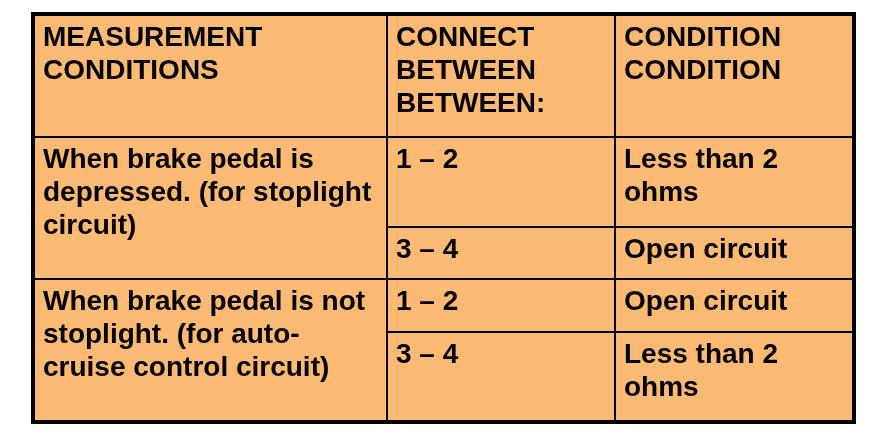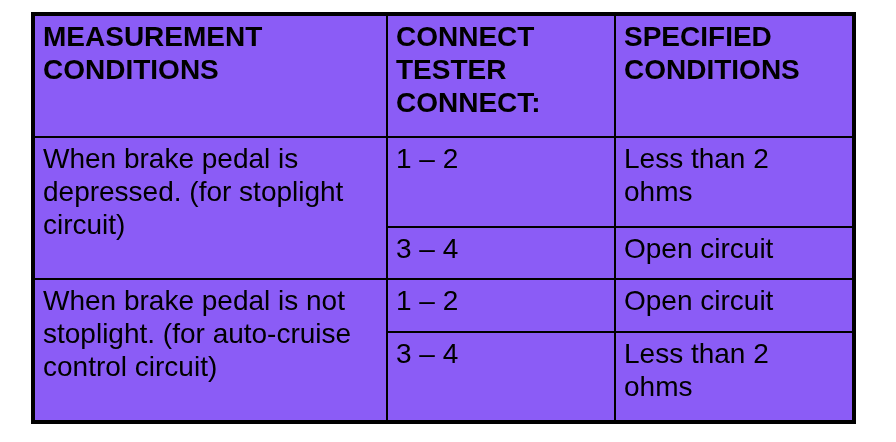--- a/index.html
+++ b/index.html
@@ -22,34 +22,34 @@
   }
   table.spec-table {
     position: absolute;
     left: 31px;
     top: 12px;
     width: 821px;
     height: 408px;
     border-collapse: collapse;
     table-layout: fixed;
     border: 4px solid #000000;
-    background: #8b5cf6;
+    background: #fdba74;
   }
   table.spec-table col.c1 { width: 354px; }
   table.spec-table col.c2 { width: 228px; }
   table.spec-table col.c3 { width: 239px; }
   table.spec-table th,
   table.spec-table td {
     border: 2px solid #000000;
     vertical-align: top;
     text-align: left;
     padding: 4px 8px;
     font-size: 28px;
     line-height: 33px;
-    font-weight: normal;
+    font-weight: bold;
     overflow: hidden;
   }
   table.spec-table th {
     font-weight: bold;
   }
   tr.r-head  { height: 123px; }
   tr.r-tall  { height: 90px;  }
   tr.r-short { height: 52px;  }
   tr.r-short2 { height: 53px; }
 </style>
@@ -59,22 +59,22 @@
 <div class="page">
   <table class="spec-table">
     <colgroup>
       <col class="c1">
       <col class="c2">
       <col class="c3">
     </colgroup>
     <tbody>
       <tr class="r-head">
         <th>MEASUREMENT CONDITIONS</th>
-        <th>CONNECT TESTER CONNECT:</th>
-        <th>SPECIFIED CONDITIONS</th>
+        <th>CONNECT BETWEEN BETWEEN:</th>
+        <th>CONDITION CONDITION</th>
       </tr>
 
       <tr class="r-tall">
         <td rowspan="2">When brake pedal is depressed. (for stoplight circuit)</td>
         <td>1 – 2</td>
         <td>Less than 2 ohms</td>
       </tr>
 
       <tr class="r-short">
         <td>3 – 4</td>

